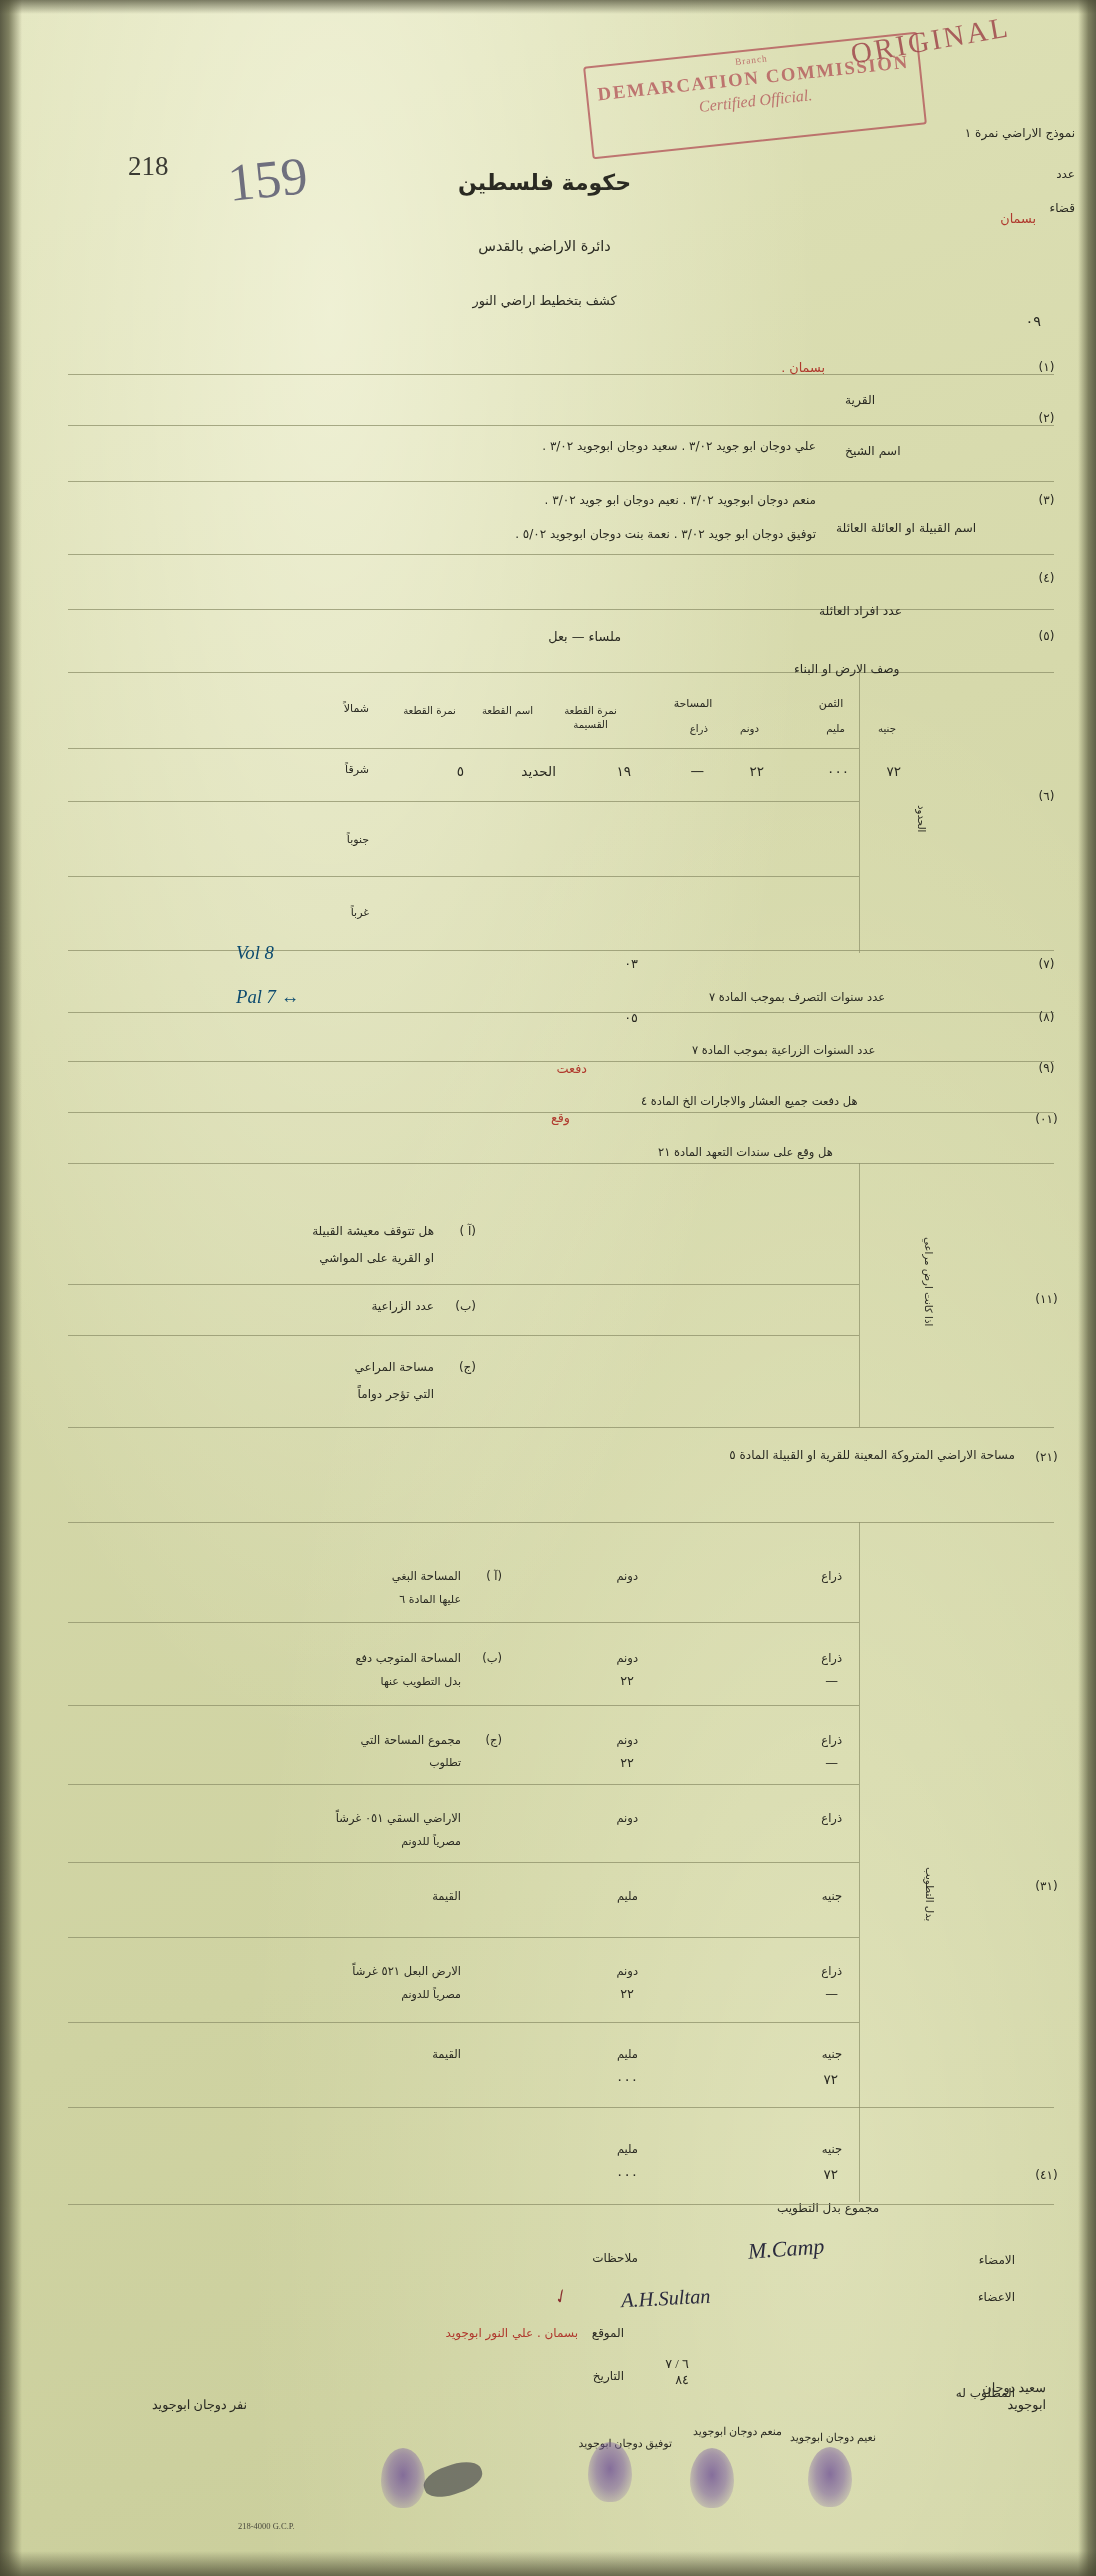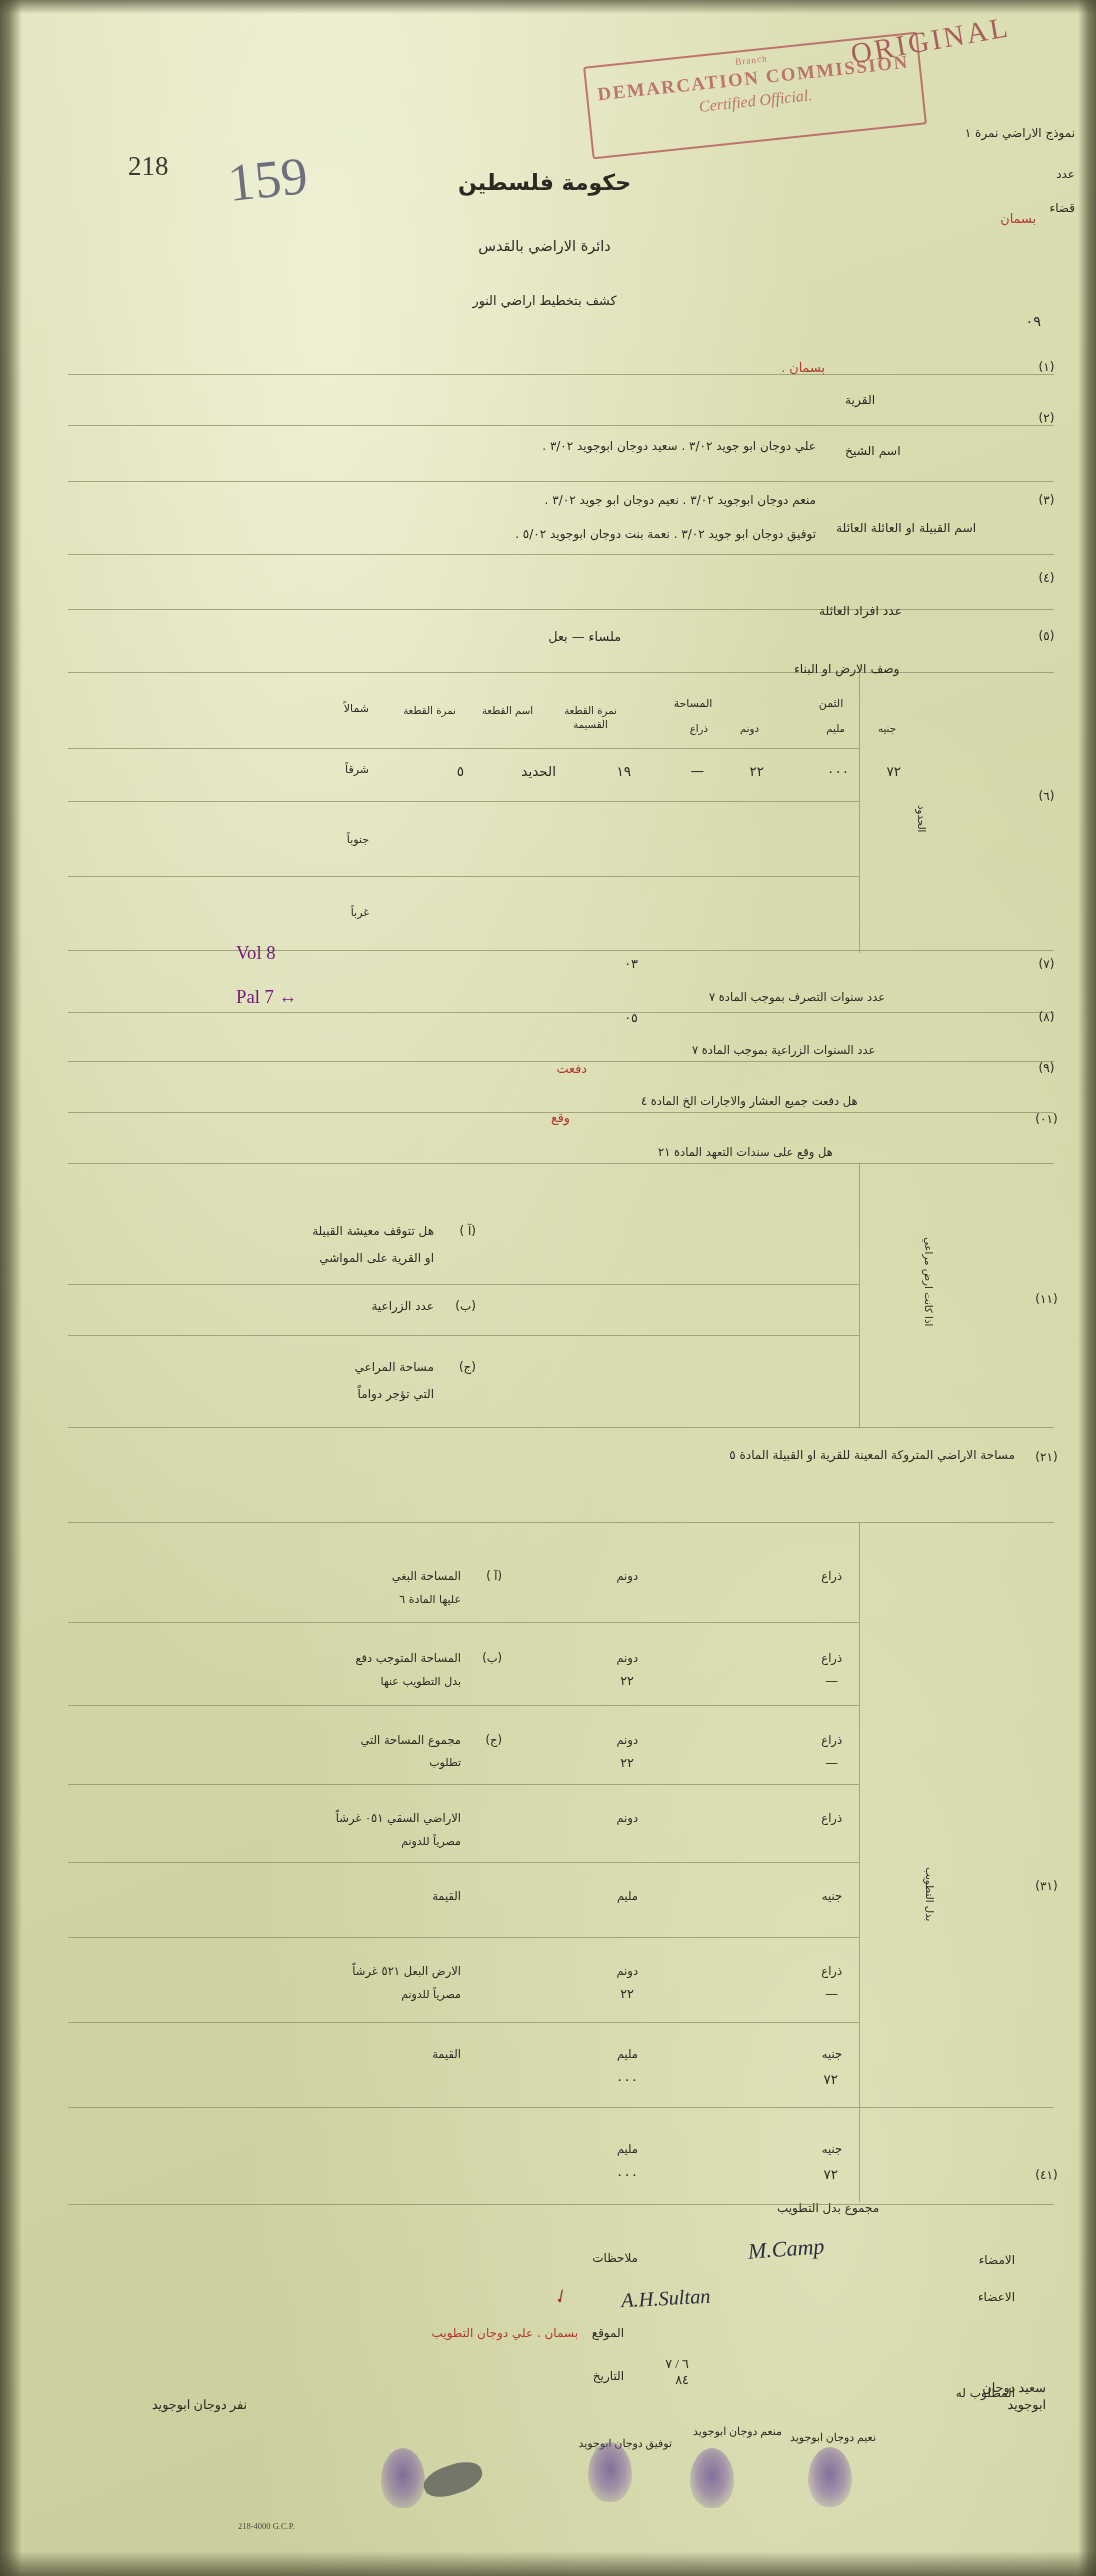--- a/index.html
+++ b/index.html
@@ -19,21 +19,21 @@
       linear-gradient(160deg,#dfe2b8 0%,#d6d9ab 35%,#cfd3a2 70%,#c9cd9a 100%);
   }
   #edgeL{position:absolute;left:0;top:0;bottom:0;width:22px;background:linear-gradient(90deg,#43432f 0%,#6e6f50 40%,rgba(160,160,120,0) 100%);opacity:.85;}
   #edgeR{position:absolute;right:0;top:0;bottom:0;width:18.7px;background:linear-gradient(270deg,#3d3d2c 0%,#6a6b4d 45%,rgba(160,160,120,0) 100%);opacity:.8;}
   #edgeT{position:absolute;left:0;right:0;top:0;height:13.6px;background:linear-gradient(180deg,#4a4a35 0%,rgba(160,160,120,0) 100%);opacity:.7;}
   #edgeB{position:absolute;left:0;right:0;bottom:0;height:25.5px;background:linear-gradient(0deg,#45452f 0%,rgba(160,160,120,0) 100%);opacity:.75;}
 
   .ar{font-family:"DejaVu Sans", sans-serif;direction:rtl;unicode-bidi:bidi-override;}
   .ink{color:#2a2a22;}
   .red{color:#b03a2e;}
-  .blue{color:#701a75;}
+  .blue{color:#0c4a6e;font-style:italic;}
   .line{position:absolute;background:#8d9069;height:0.9px;opacity:.75;}
   .vline{position:absolute;background:#8d9069;width:0.9px;opacity:.7;}
 
   
   #logo{position:absolute;left:44px;top:41px;width:128px;height:128px;}
   .tree-trunk{position:absolute;left:51px;top:66px;width:22px;height:44px;background:#8e3b24;border-radius:2.6px;}
   .leaf{position:absolute;width:16px;height:16px;border-radius:50%;}
   .logo-cap{position:absolute;left:0;top:100px;width:128px;text-align:center;font-size:11px;color:#8e3b24;font-weight:bold;}
   .logo-sub{position:absolute;left:0;top:117px;width:128px;text-align:center;font-size:6.4px;color:#9a4a30;line-height:1.35;}
 
@@ -278,21 +278,21 @@
   <div class="ar ink" style="position:absolute;top:2166px;right:259px;font-size:13.6px;">٢٧</div>
   <div class="line" style="left:68px;top:2204px;width:986px;"></div>
 
   <div class="ar ink" style="position:absolute;top:2253px;right:82px;font-size:12px;">الامضاء</div>
   <div class="ar ink" style="position:absolute;top:2290px;right:82px;font-size:12px;">الاعضاء</div>
   <div class="ar ink" style="position:absolute;top:2386px;right:82px;font-size:12px;">المطلوب له</div>
   <div class="ar ink" style="position:absolute;top:2251px;right:459px;font-size:12px;">ملاحظات</div>
   <div class="ar ink" style="position:absolute;top:2326px;right:473px;font-size:12px;">الموقع</div>
   <div class="ar ink" style="position:absolute;top:2369px;right:473px;font-size:12px;">التاريخ</div>
 
-  <div class="ar red" style="position:absolute;top:2326px;right:519px;font-size:12px;">بسمان .  علي دوجان التطويب</div>
+  <div class="ar red" style="position:absolute;top:2326px;right:519px;font-size:12px;">بسمان .  علي النور ابوجويد</div>
   <div class="ar ink hw" style="position:absolute;top:2357px;right:408px;font-size:12.8px;white-space:pre-line;line-height:1.25;">٦ / ٧
 ٤٨</div>
   <div class="ar ink hw" style="position:absolute;top:2397px;right:850px;font-size:12.8px;">نفر دوجان ابوجويد</div>
   <div class="ar ink hw" style="position:absolute;top:2380px;right:51px;font-size:12.8px;white-space:pre-line;line-height:1.3;text-align:right;">سعيد دوجان
 ابوجويد</div>
 
   <div class="ar ink hw" style="position:absolute;top:2431px;right:221px;font-size:11px;">نعيم دوجان ابوجويد</div>
   <div class="ar ink hw" style="position:absolute;top:2437px;right:425px;font-size:11px;">توفيق دوجان ابوجويد</div>
   <div class="ar ink hw" style="position:absolute;top:2425px;right:315px;font-size:11px;">منعم دوجان ابوجويد</div>
 

